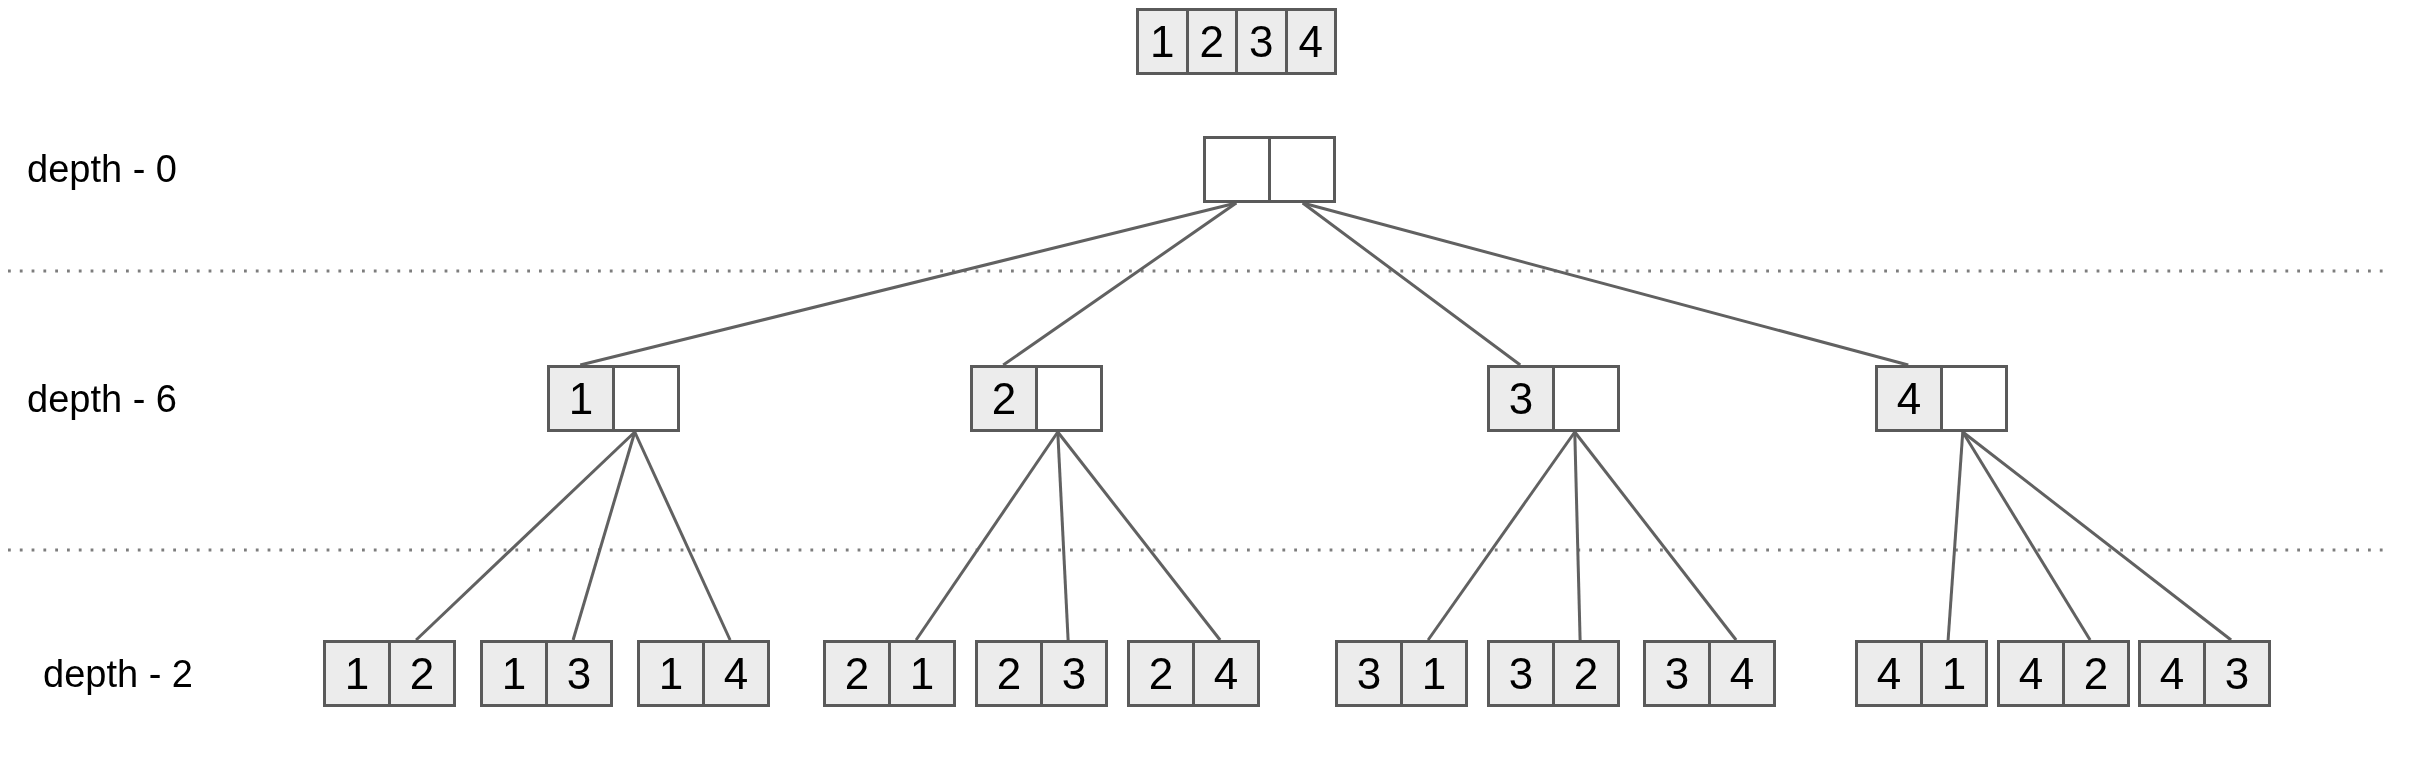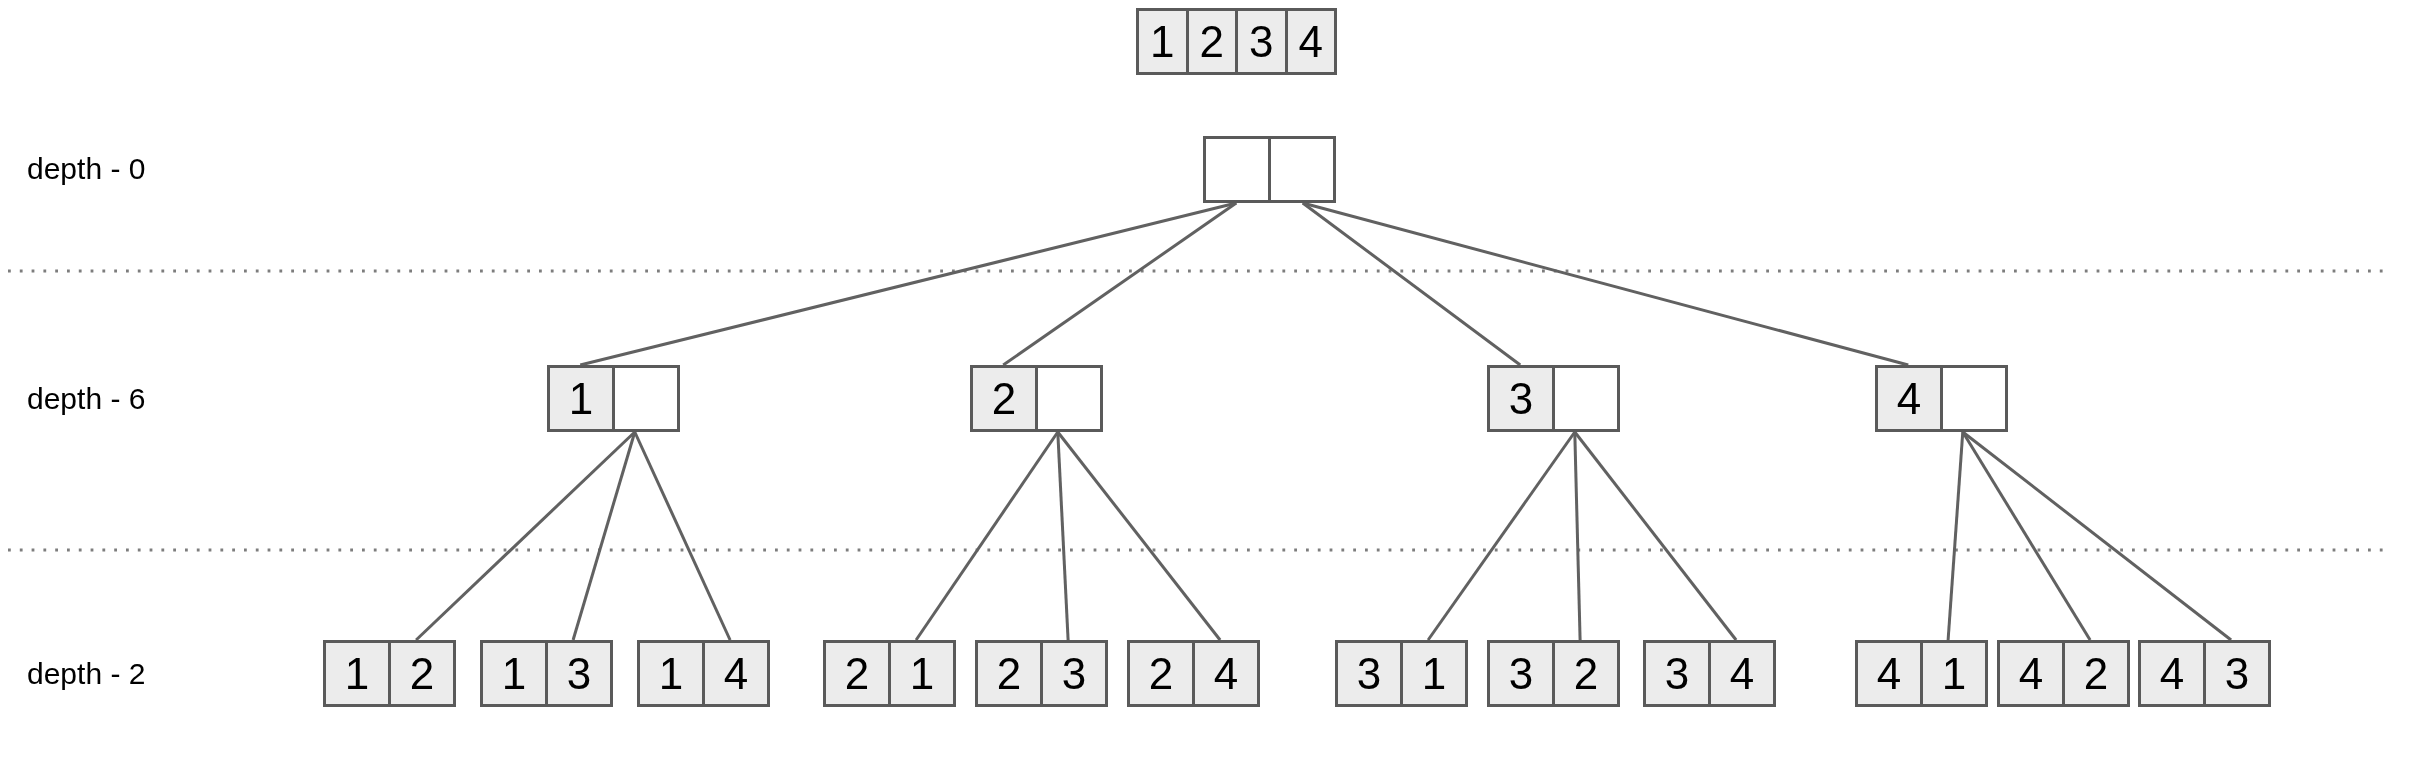--- a/index.html
+++ b/index.html
@@ -37,28 +37,28 @@
     font-size:44px;
     line-height:1;
     user-select:none;
   }
   .cell.empty{background:var(--cell-empty-fill);}
   .cell + .cell{border-left:3px solid var(--border);}
   .depth-label{
     position:absolute;
     left:27px;
     color:var(--text);
-    font-size:30px;
+    font-size:38px;
     line-height:36px;
     white-space:nowrap;
     text-align:center;
   }
   .depth-label.d0{top:151px;}
   .depth-label.d1{top:381px;}
-  .depth-label.d2{top:656px;}
+  .depth-label.d2{top:656px;margin-left:16px;}
 </style>
 </head>
 <body>
 
 <div class="canvas">
   <svg class="edges-layer" id="edges">
       <line x1="8" y1="271" x2="2384" y2="271" stroke="var(--dotted)" stroke-width="3" stroke-dasharray="2.8 9"></line>
       <line x1="8" y1="550" x2="2384" y2="550" stroke="var(--dotted)" stroke-width="3" stroke-dasharray="2.8 9"></line>
       <line x1="1236.25" y1="203" x2="580.25" y2="365" stroke="var(--edge)" stroke-width="3"></line>
       <line x1="1236.25" y1="203" x2="1003.25" y2="365" stroke="var(--edge)" stroke-width="3"></line>

